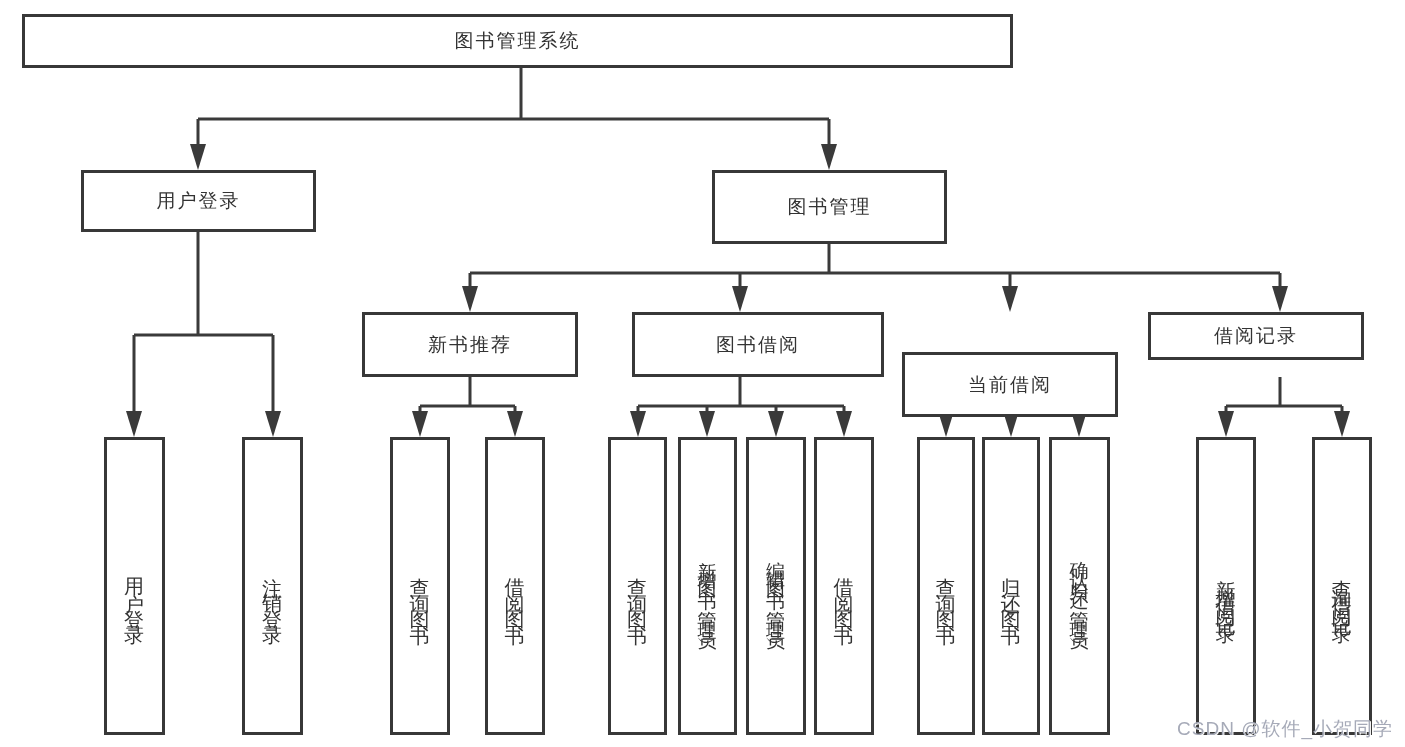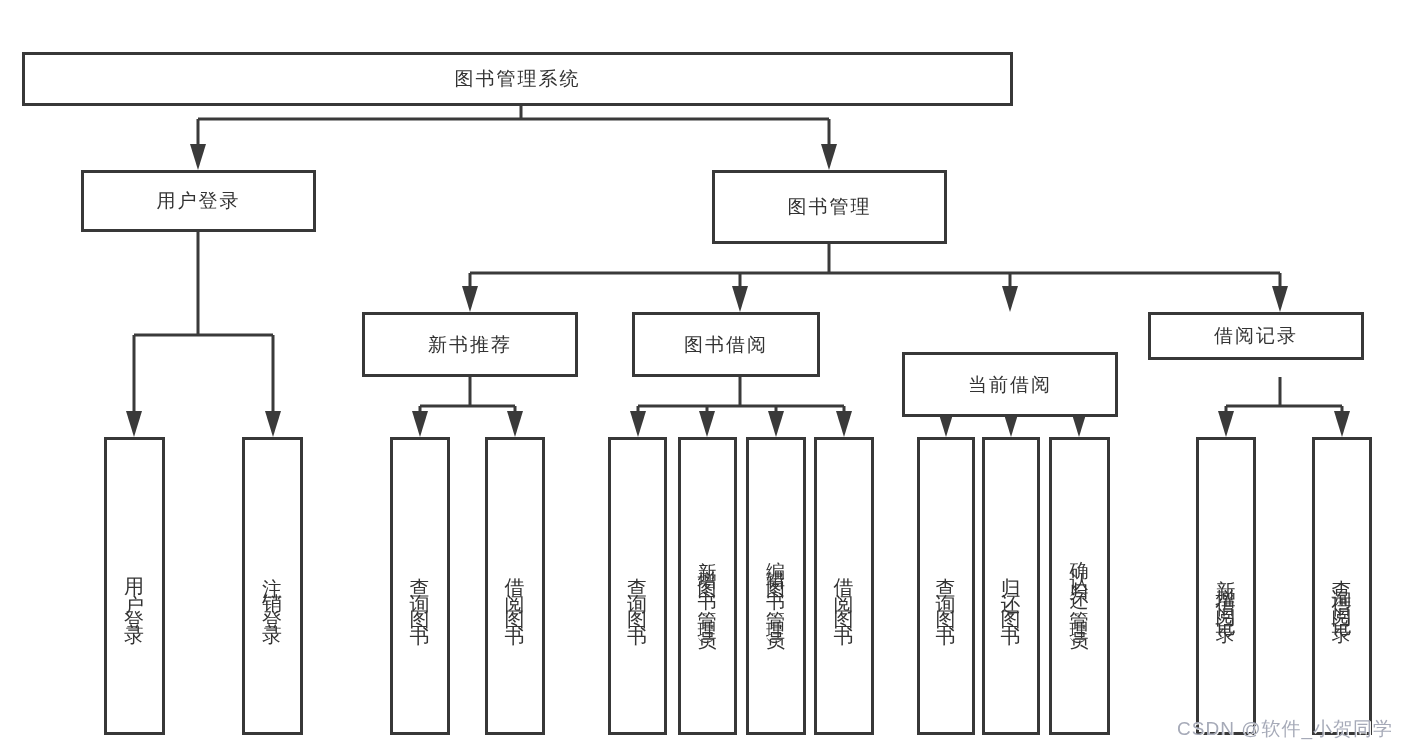--- a/index.html
+++ b/index.html
@@ -102,27 +102,27 @@
     <path class="rail" d="M1010 377 V406 M946 406 H1079 M946 406 V413 M1011 406 V413 M1079 406 V413"></path>
     <polygon class="arrowhead" points="938,411 954,411 946,437"></polygon>
     <polygon class="arrowhead" points="1003,411 1019,411 1011,437"></polygon>
     <polygon class="arrowhead" points="1071,411 1087,411 1079,437"></polygon>
 
     <path class="rail" d="M1280 377 V406 M1226 406 H1342 M1226 406 V413 M1342 406 V413"></path>
     <polygon class="arrowhead" points="1218,411 1234,411 1226,437"></polygon>
     <polygon class="arrowhead" points="1334,411 1350,411 1342,437"></polygon>
   </svg>
 
-  <div class="node" style="left:22px; top:14px; width:991px; height:54px;margin-top:38px;">图书管理系统</div>
+  <div class="node" style="left:22px; top:14px; width:991px; height:54px;">图书管理系统</div>
 
   <div class="node" style="left:81px; top:170px; width:235px; height:62px;">用户登录</div>
   <div class="node" style="left:712px; top:170px; width:235px; height:74px;">图书管理</div>
 
   <div class="node" style="left:362px; top:312px; width:216px; height:65px;">新书推荐</div>
-  <div class="node" style="left:632px; top:312px; width:188px; height:65px;">图书借阅</div>
+  <div class="node" style="left:632px; top:312px; width:252px; height:65px;">图书借阅</div>
   <div class="node" style="left:902px; top:312px; width:216px; height:65px;margin-top:40px;">当前借阅</div>
   <div class="node" style="left:1148px; top:312px; width:216px; height:48px;">借阅记录</div>
 
   <div class="node leaf" style="left:104px; top:437px; width:61px; height:298px;">
     <span class="vtext s4">用户登录</span>
   </div>
   <div class="node leaf" style="left:242px; top:437px; width:61px; height:298px;">
     <span class="vtext s4">注销登录</span>
   </div>
 

